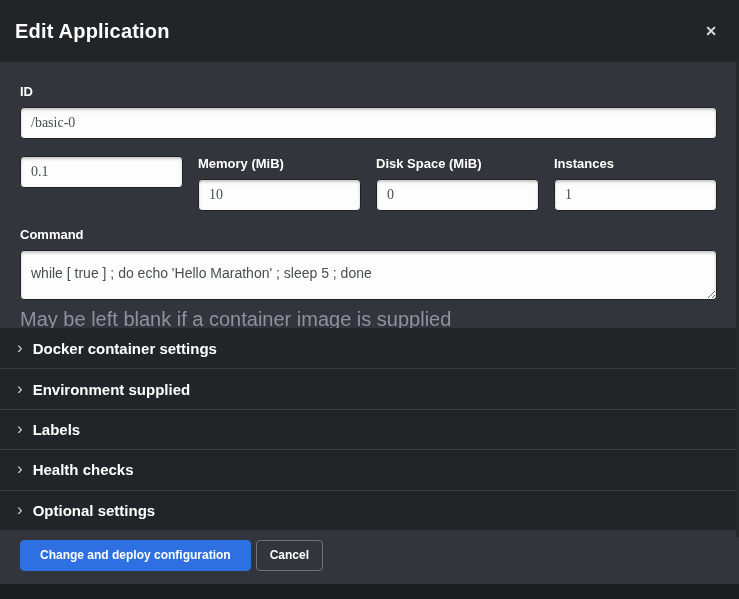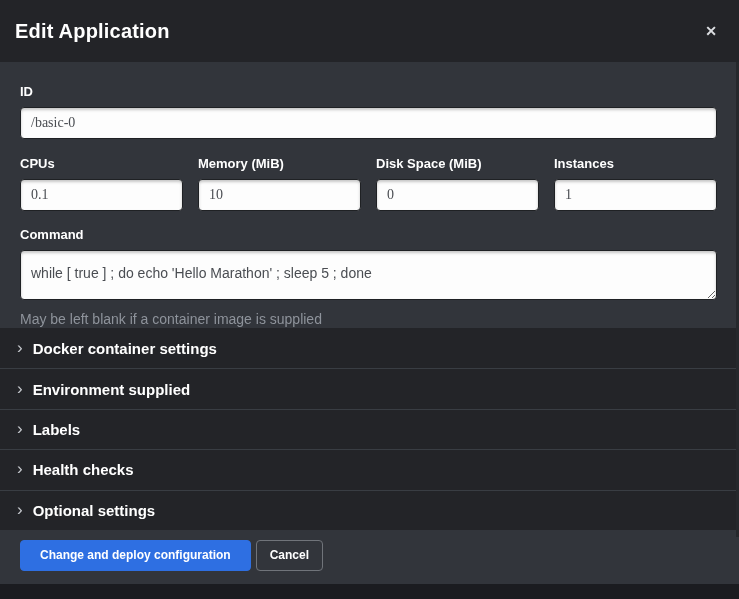--- a/index.html
+++ b/index.html
@@ -79,21 +79,21 @@
   }
   .field-row {
     display: grid;
     grid-template-columns: repeat(4, 1fr);
     grid-gap: 15px;
     margin-top: 17px;
   }
   .command-group { margin-top: 16px; }
   .help-text {
     color: #8e939b;
-    font-size: 14px;
+    font-size: 20px;
     margin-top: 6px;
     line-height: 18px;
   }
 
   
   .accordion { background: #232428; flex: 0 0 auto; }
   .accordion-row {
     height: 40.4px;
     display: flex;
     align-items: center;
@@ -171,21 +171,20 @@
 
   <div class="form-section">
 
     <div>
       <label class="field-label">ID</label>
       <input class="text-input" type="text" value="/basic-0" style="">
     </div>
 
     <div class="field-row">
       <div>
-        <label class="field-label">CPUs</label>
         <input class="text-input" type="text" value="0.1" style="">
       </div>
       <div>
         <label class="field-label">Memory (MiB)</label>
         <input class="text-input" type="text" value="10" style="">
       </div>
       <div>
         <label class="field-label">Disk Space (MiB)</label>
         <input class="text-input" type="text" value="0" style="">
       </div>

